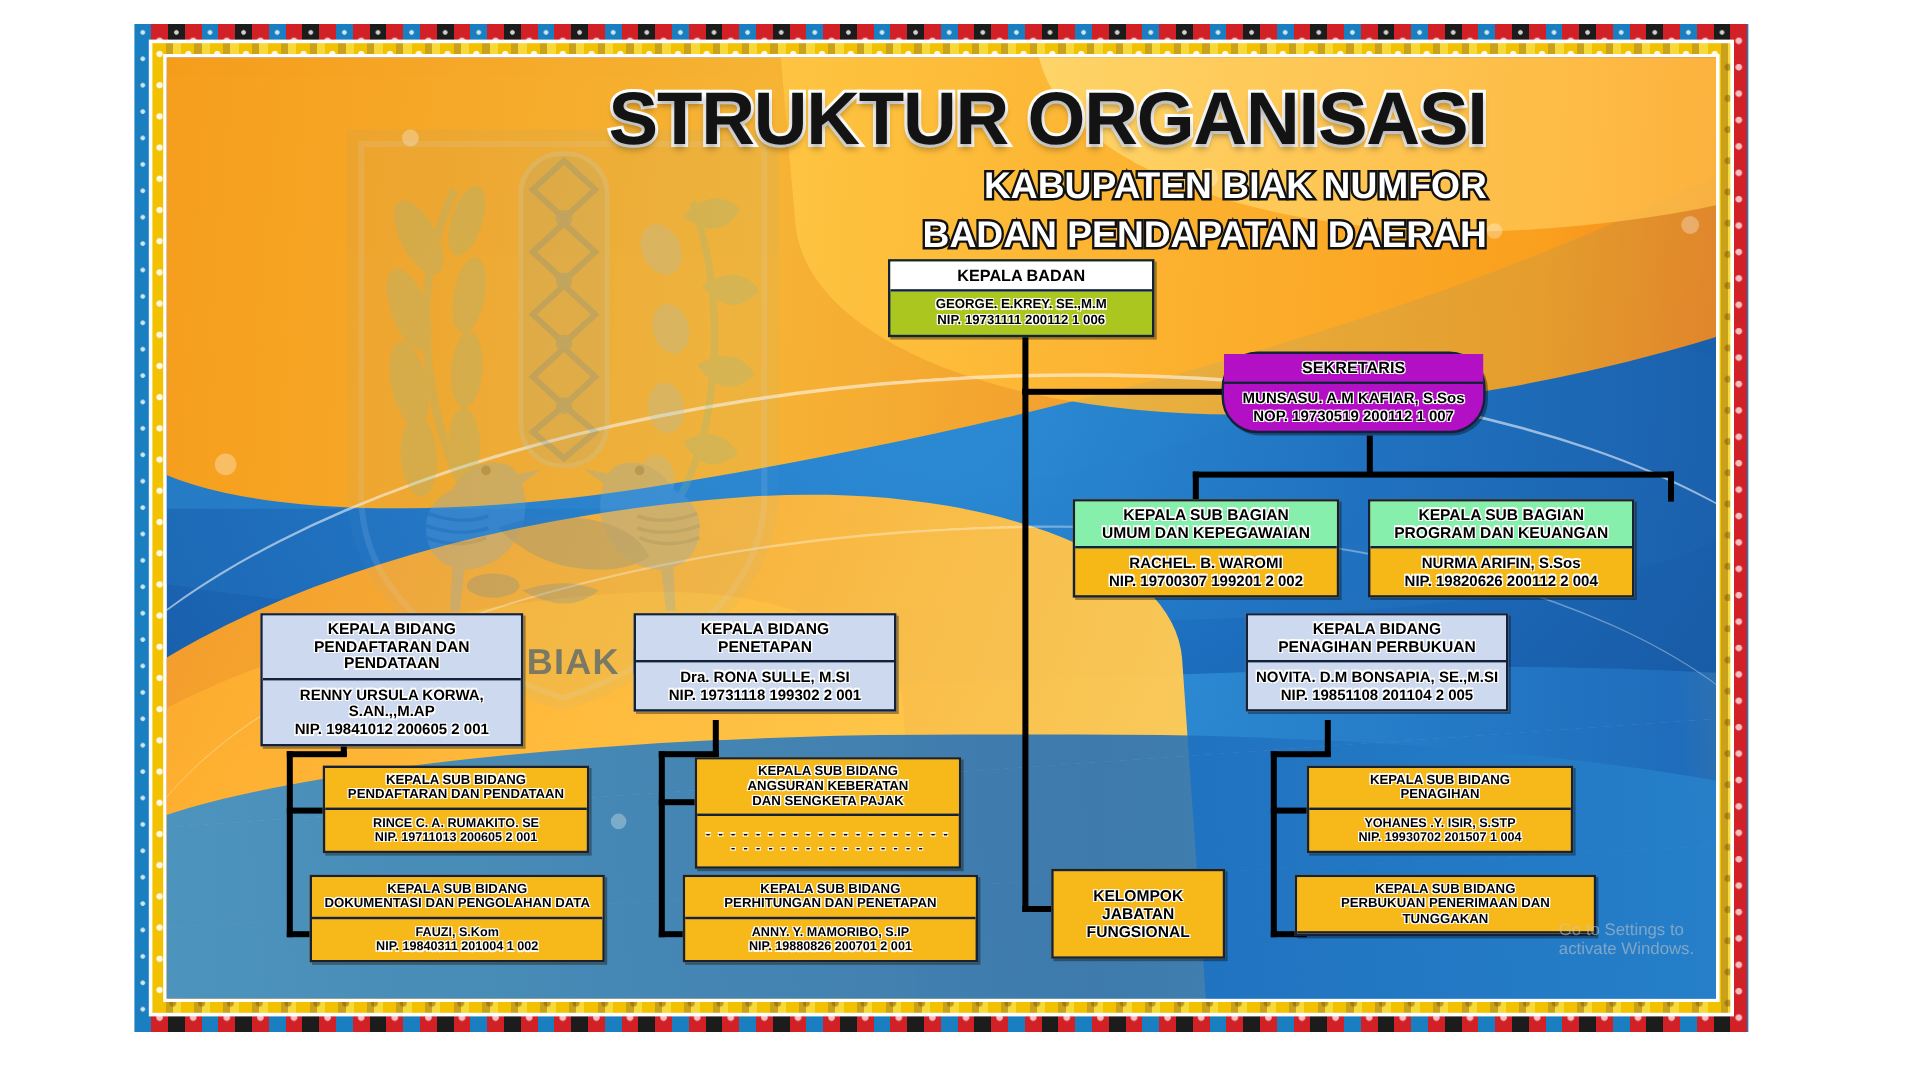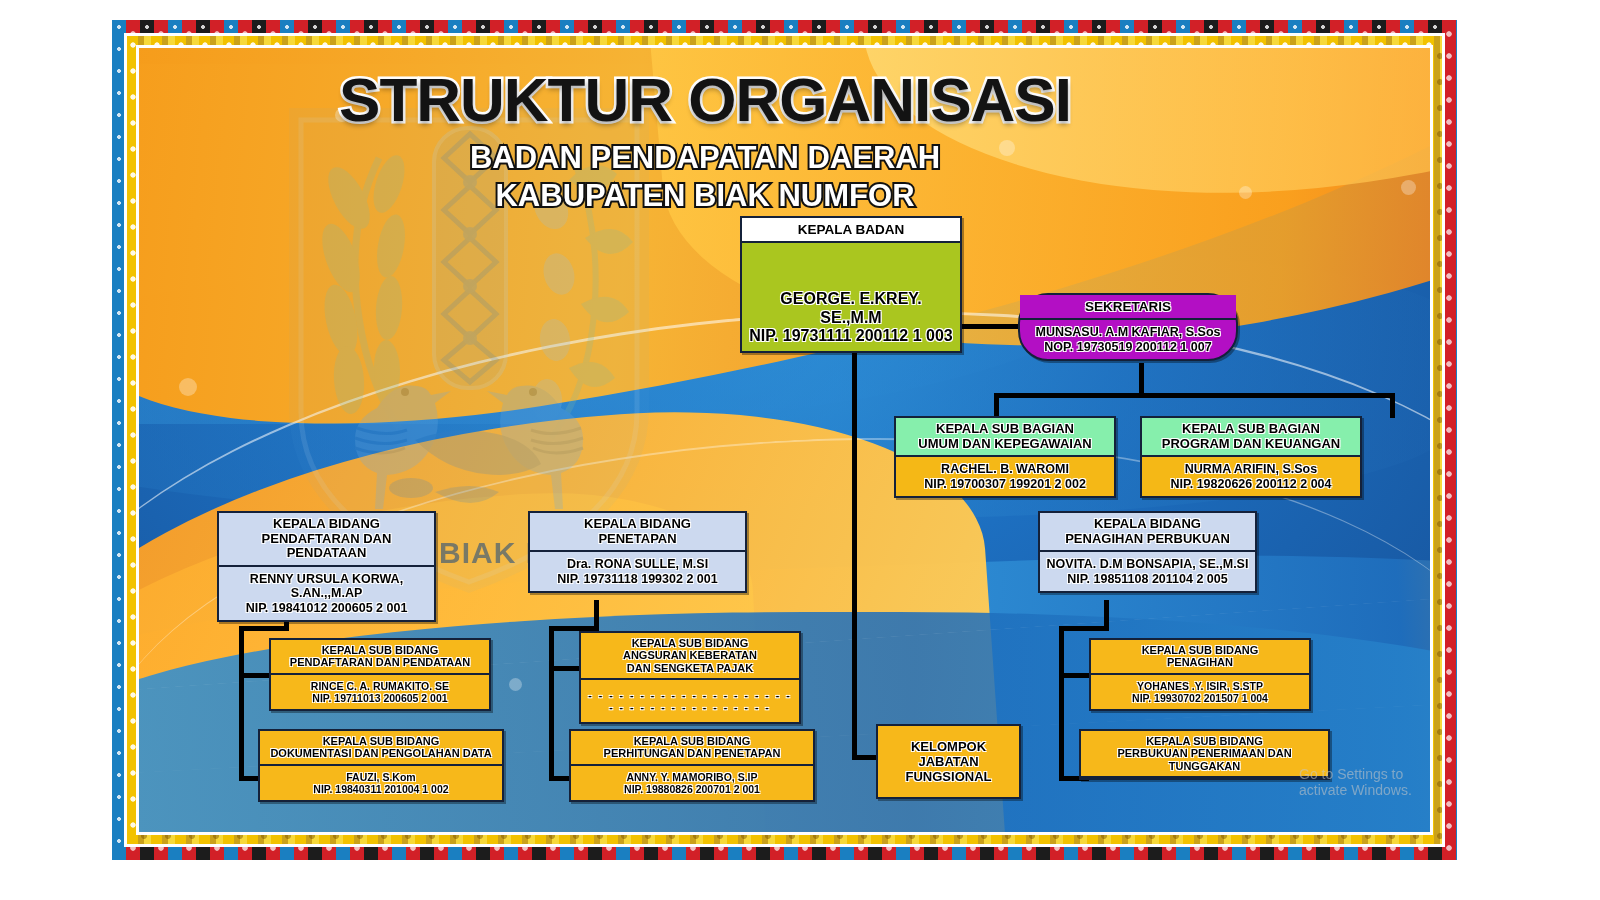--- a/index.html
+++ b/index.html
@@ -234,28 +234,28 @@
 
       <g fill="#3e86c7" opacity=".75">
         <path d="M186 352 q40 -16 82 -6 q34 8 44 30 q-22 14 -56 10 q-40 -4 -70 -34 Z"></path>
         <path d="M206 404 q36 -12 64 0 q-26 22 -64 0 Z"></path>
         <ellipse cx="182" cy="400" rx="22" ry="10"></ellipse>
       </g>
     </svg>
 
     <div class="citywm">BIAK NU</div>
 
-    <div style="position:absolute;left:0;top:16px;width:1100px;text-align:center;padding-left:32px;">
+    <div style="position:absolute;left:0;top:16px;width:1100px;text-align:right;padding-left:32px;">
       <div style="font-size:62px;font-weight:bold;color:#131313;letter-spacing:-1px;
                   -webkit-text-stroke:5px #ffffff; paint-order:stroke fill;
                   text-shadow:0 4px 5px rgba(0,0,0,.30);">STRUKTUR ORGANISASI</div>
+      <div style="font-size:31px;font-weight:bold;color:#ffffff;margin-top:2px;letter-spacing:0px;
+                  -webkit-text-stroke:4px #111; paint-order:stroke fill;">KABUPATEN BIAK NUMFOR</div>
       <div style="font-size:31px;font-weight:bold;color:#ffffff;margin-top:5px;letter-spacing:0px;
                   -webkit-text-stroke:4px #111; paint-order:stroke fill;">BADAN PENDAPATAN DAERAH</div>
-      <div style="font-size:31px;font-weight:bold;color:#ffffff;margin-top:2px;letter-spacing:0px;
-                  -webkit-text-stroke:4px #111; paint-order:stroke fill;">KABUPATEN BIAK NUMFOR</div>
     </div>
 
     <div class="chart">
 
       <div class="connector cv" style="left:713px; top:232px; height:48px;"></div>
 
       <div class="connector cv" style="left:713px; top:276px; height:436px;"></div>
       <div class="connector ch" style="left:713px; top:707px; width:35px;"></div>
 
       <div class="connector ch" style="left:713px; top:276px; width:170px;"></div>
@@ -279,23 +279,23 @@
       <div class="connector ch" style="left:410px; top:728px; width:30px;"></div>
 
       <div class="connector cv" style="left:965px; top:552px; height:30px;"></div>
       <div class="connector ch" style="left:920px; top:578px; width:50px;"></div>
       <div class="connector cv" style="left:920px; top:578px; height:155px;"></div>
       <div class="connector ch" style="left:920px; top:625px; width:30px;"></div>
       <div class="connector ch" style="left:920px; top:728px; width:30px;"></div>
 
       <div class="node v-green" style="left:601px; top:168px; width:222px;">
         <div class="hd" style="font-size:13.5px;">KEPALA BADAN</div>
-        <div class="bd" style="font-size:16px;margin-top:42px;">
+        <div class="bd" style="font-size:11px;">
           <div>GEORGE. E.KREY. SE.,M.M</div>
-          <div>NIP. 19731111 200112 1 003</div>
+          <div>NIP. 19731111 200112 1 006</div>
         </div>
       </div>
 
       <div class="node v-purple" style="left:879px; top:245px; width:220px;border-radius:30px;">
         <div class="hd" style="font-size:13.5px;">SEKRETARIS</div>
         <div class="bd" style="font-size:12.5px;">
           <div>MUNSASU. A.M KAFIAR, S.Sos</div>
           <div>NOP. 19730519 200112 1 007</div>
         </div>
       </div>

